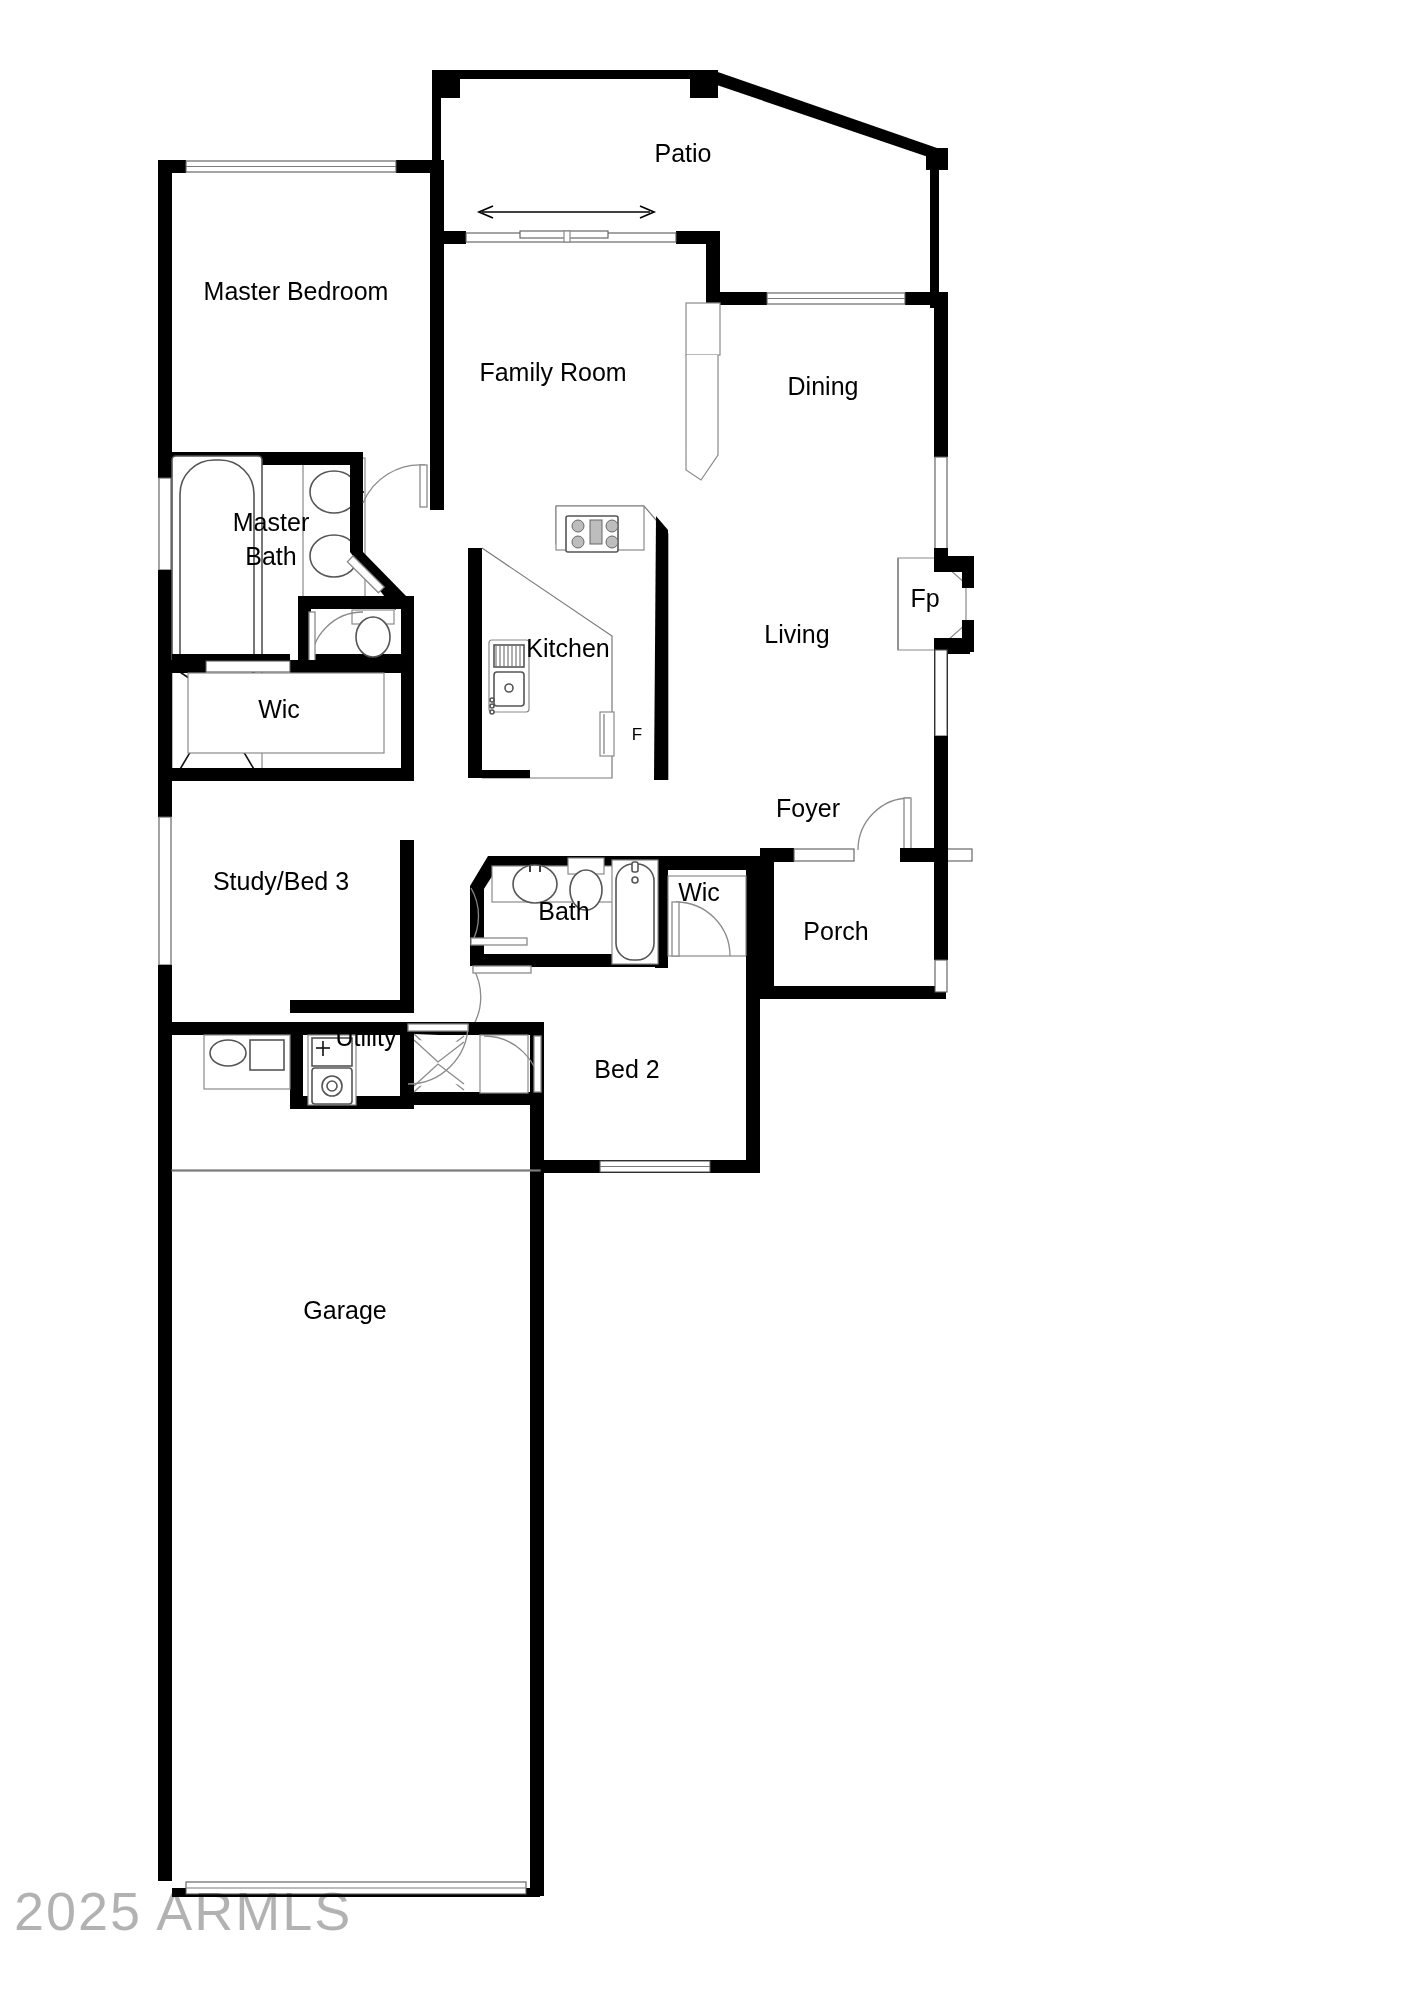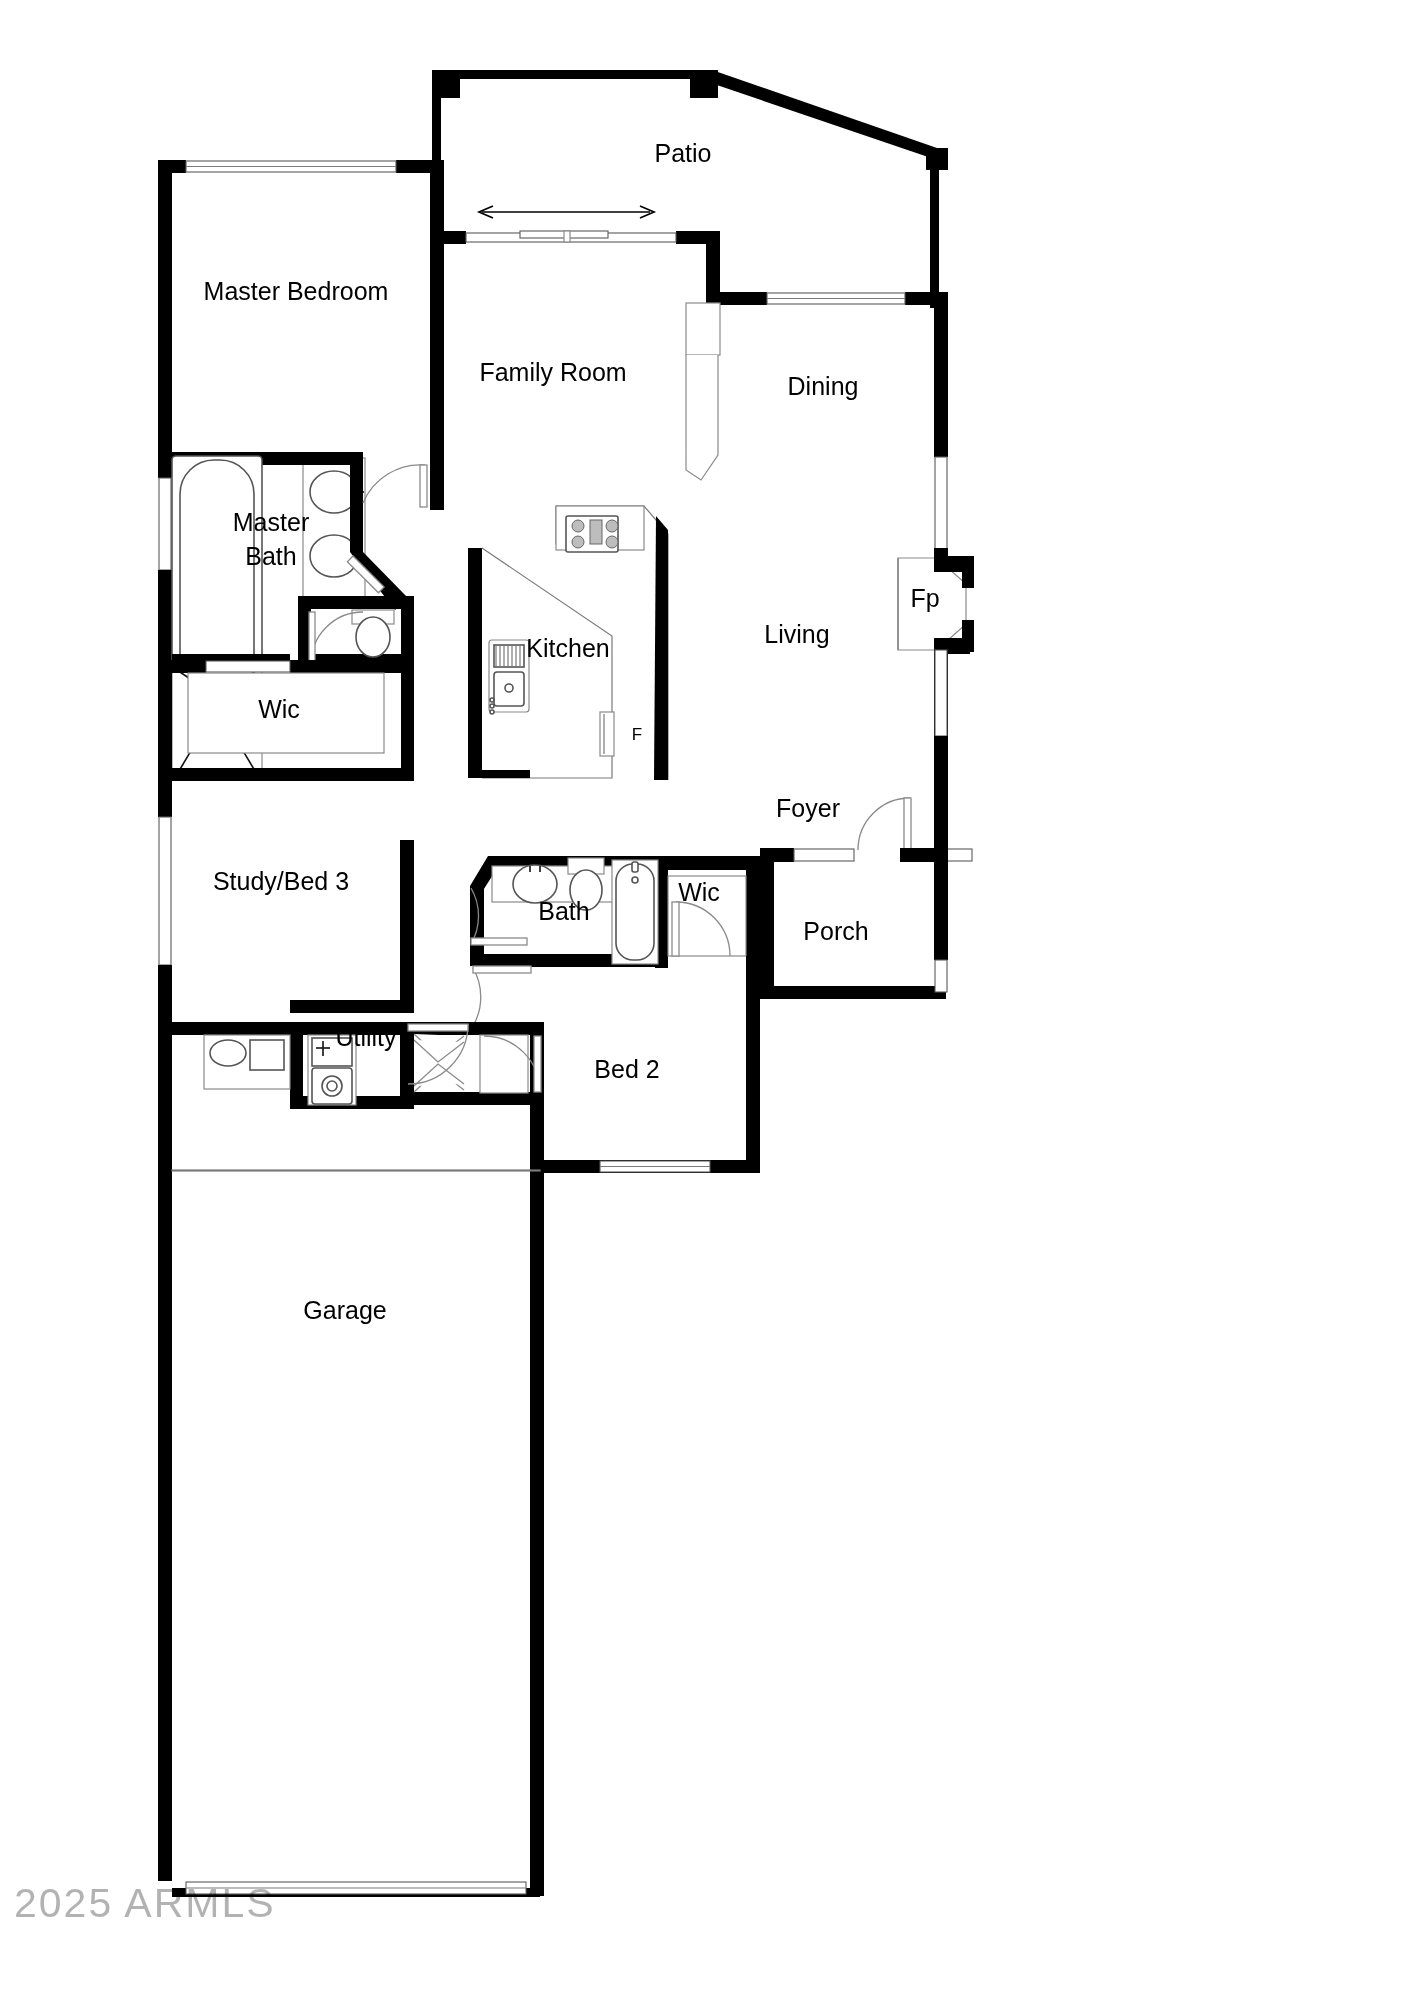--- a/index.html
+++ b/index.html
@@ -42,21 +42,21 @@
     font-size: 25px;
     fill: #000000;
     text-anchor: middle;
     dominant-baseline: middle;
   }
   .watermark-text {
     position: absolute;
     left: 14px;
     top: 1880px;
     font-family: "Liberation Sans", sans-serif;
-    font-size: 41px;
+    font-size: 54px;
     letter-spacing: 2px;
     color: rgba(0,0,0,0.30);
     white-space: nowrap;
     pointer-events: none;
     user-select: none;
   }
 </style>
 </head>
 <body>
 

